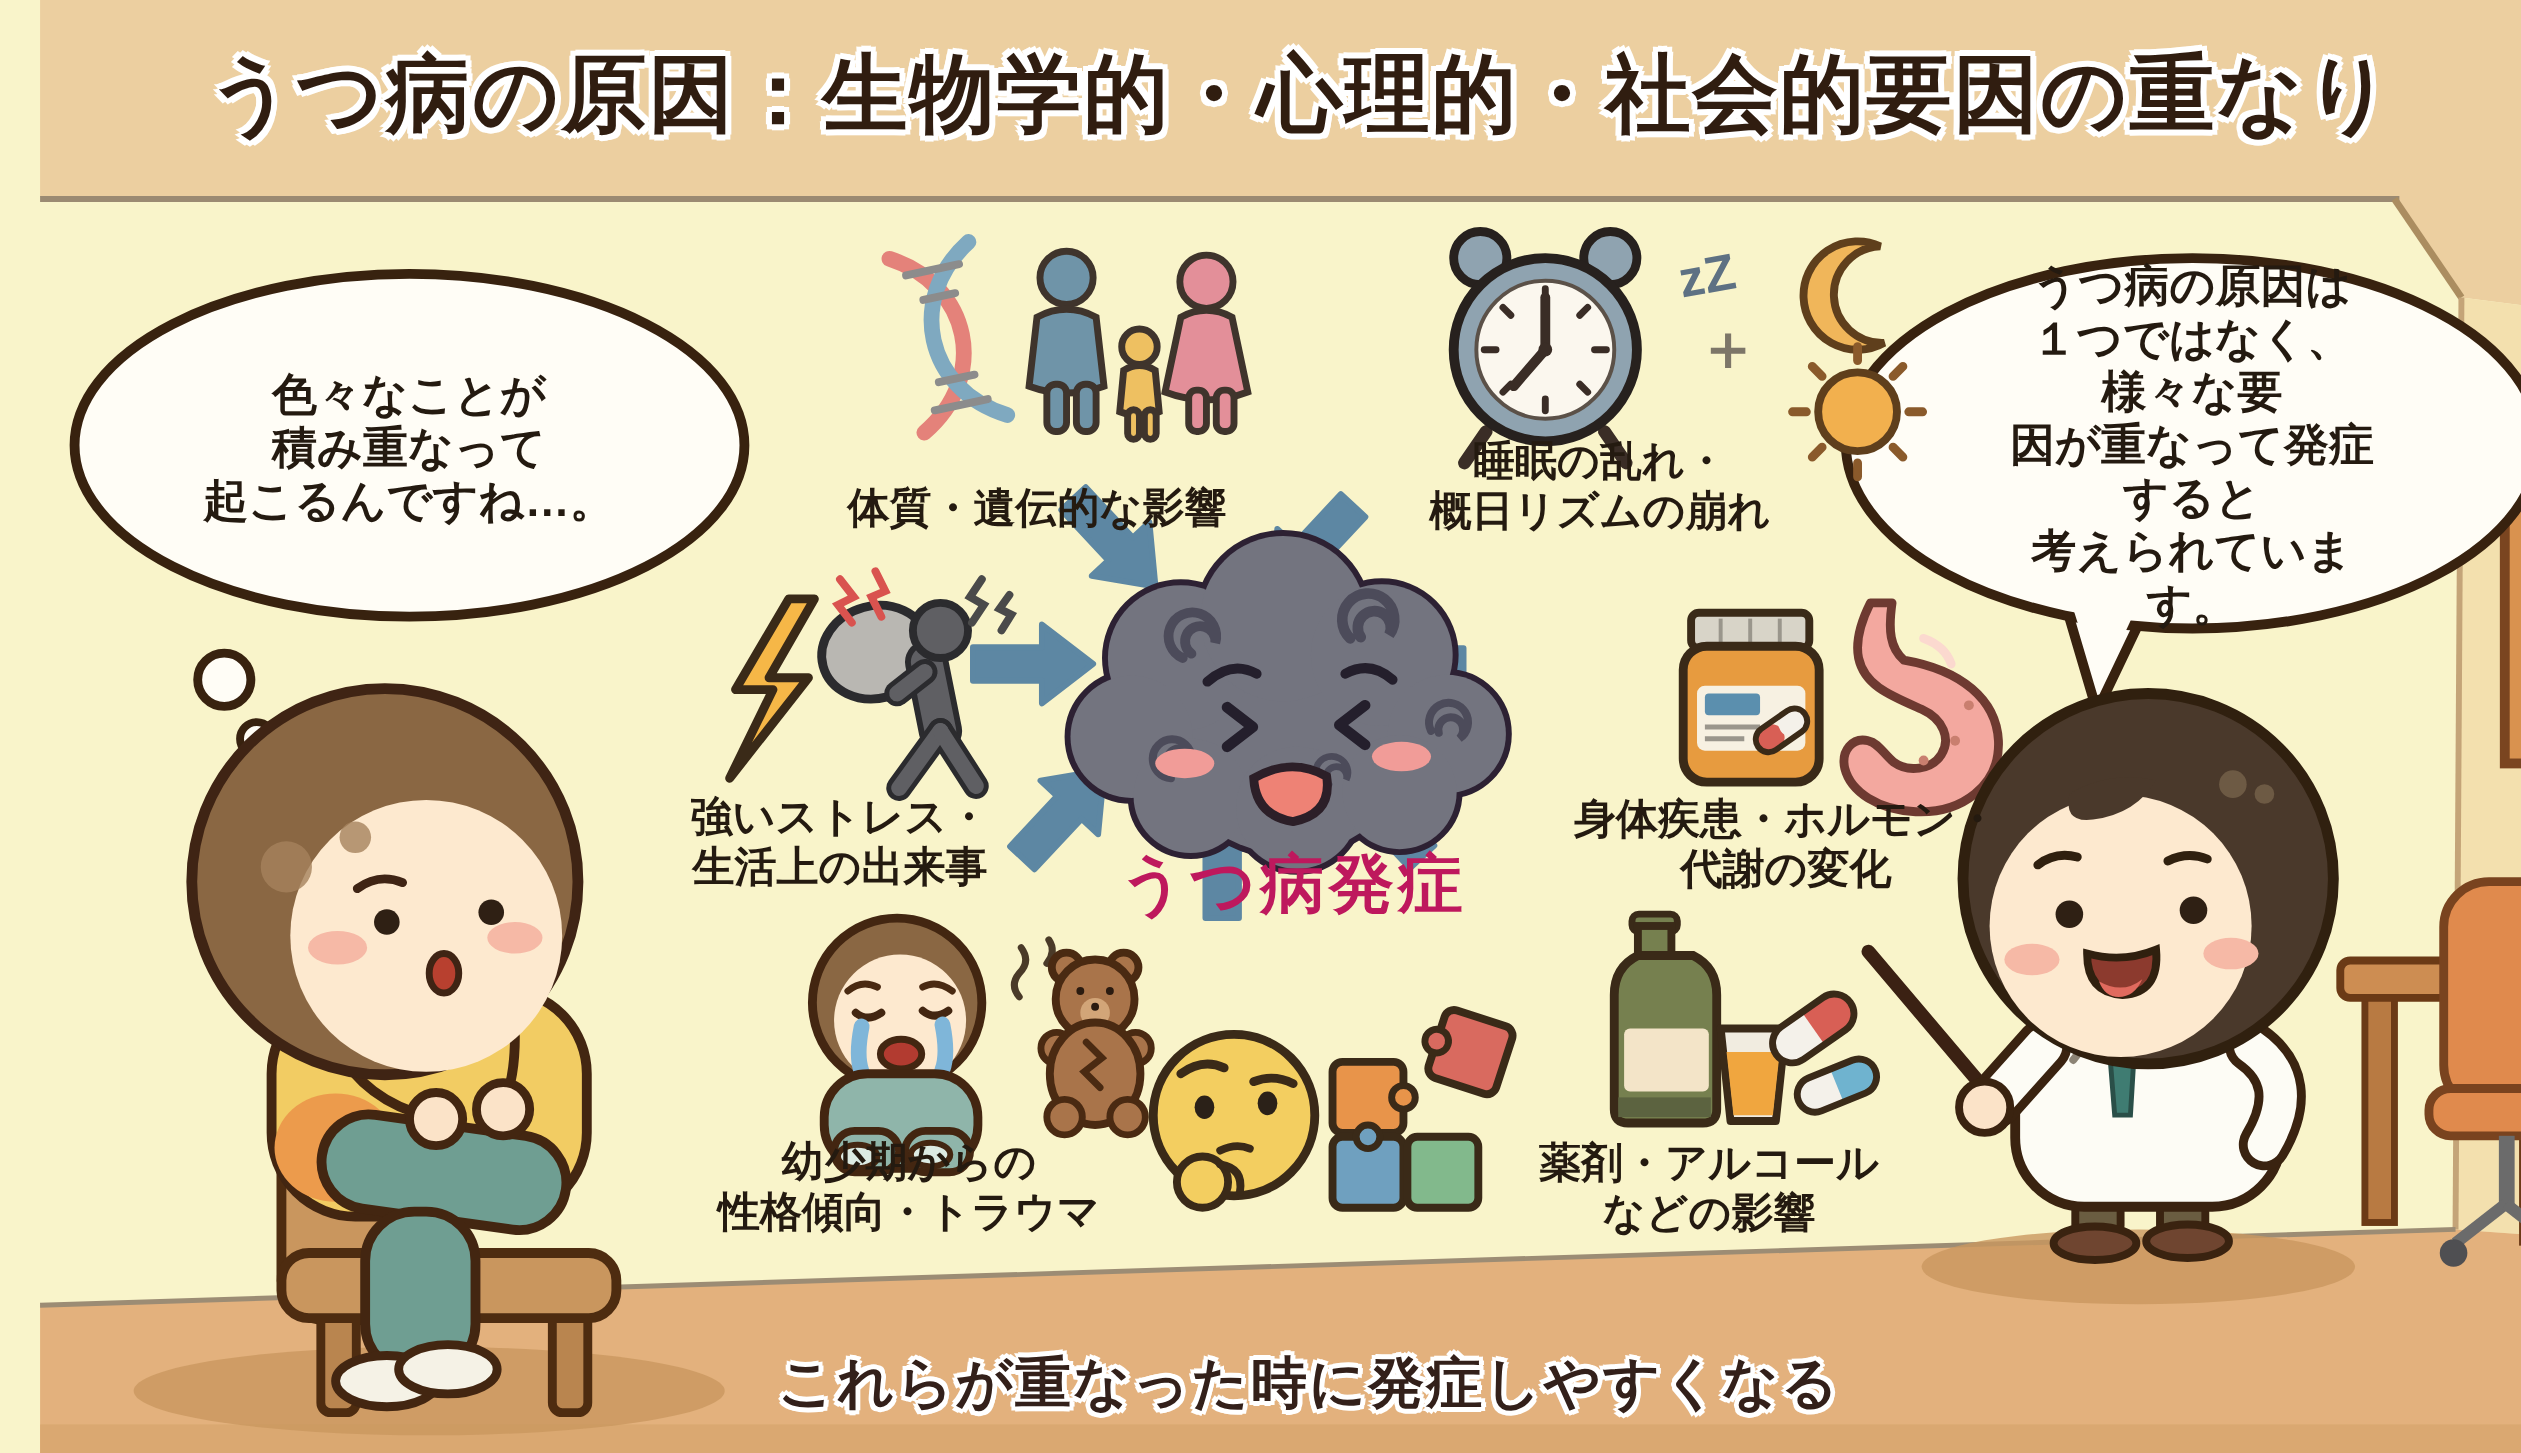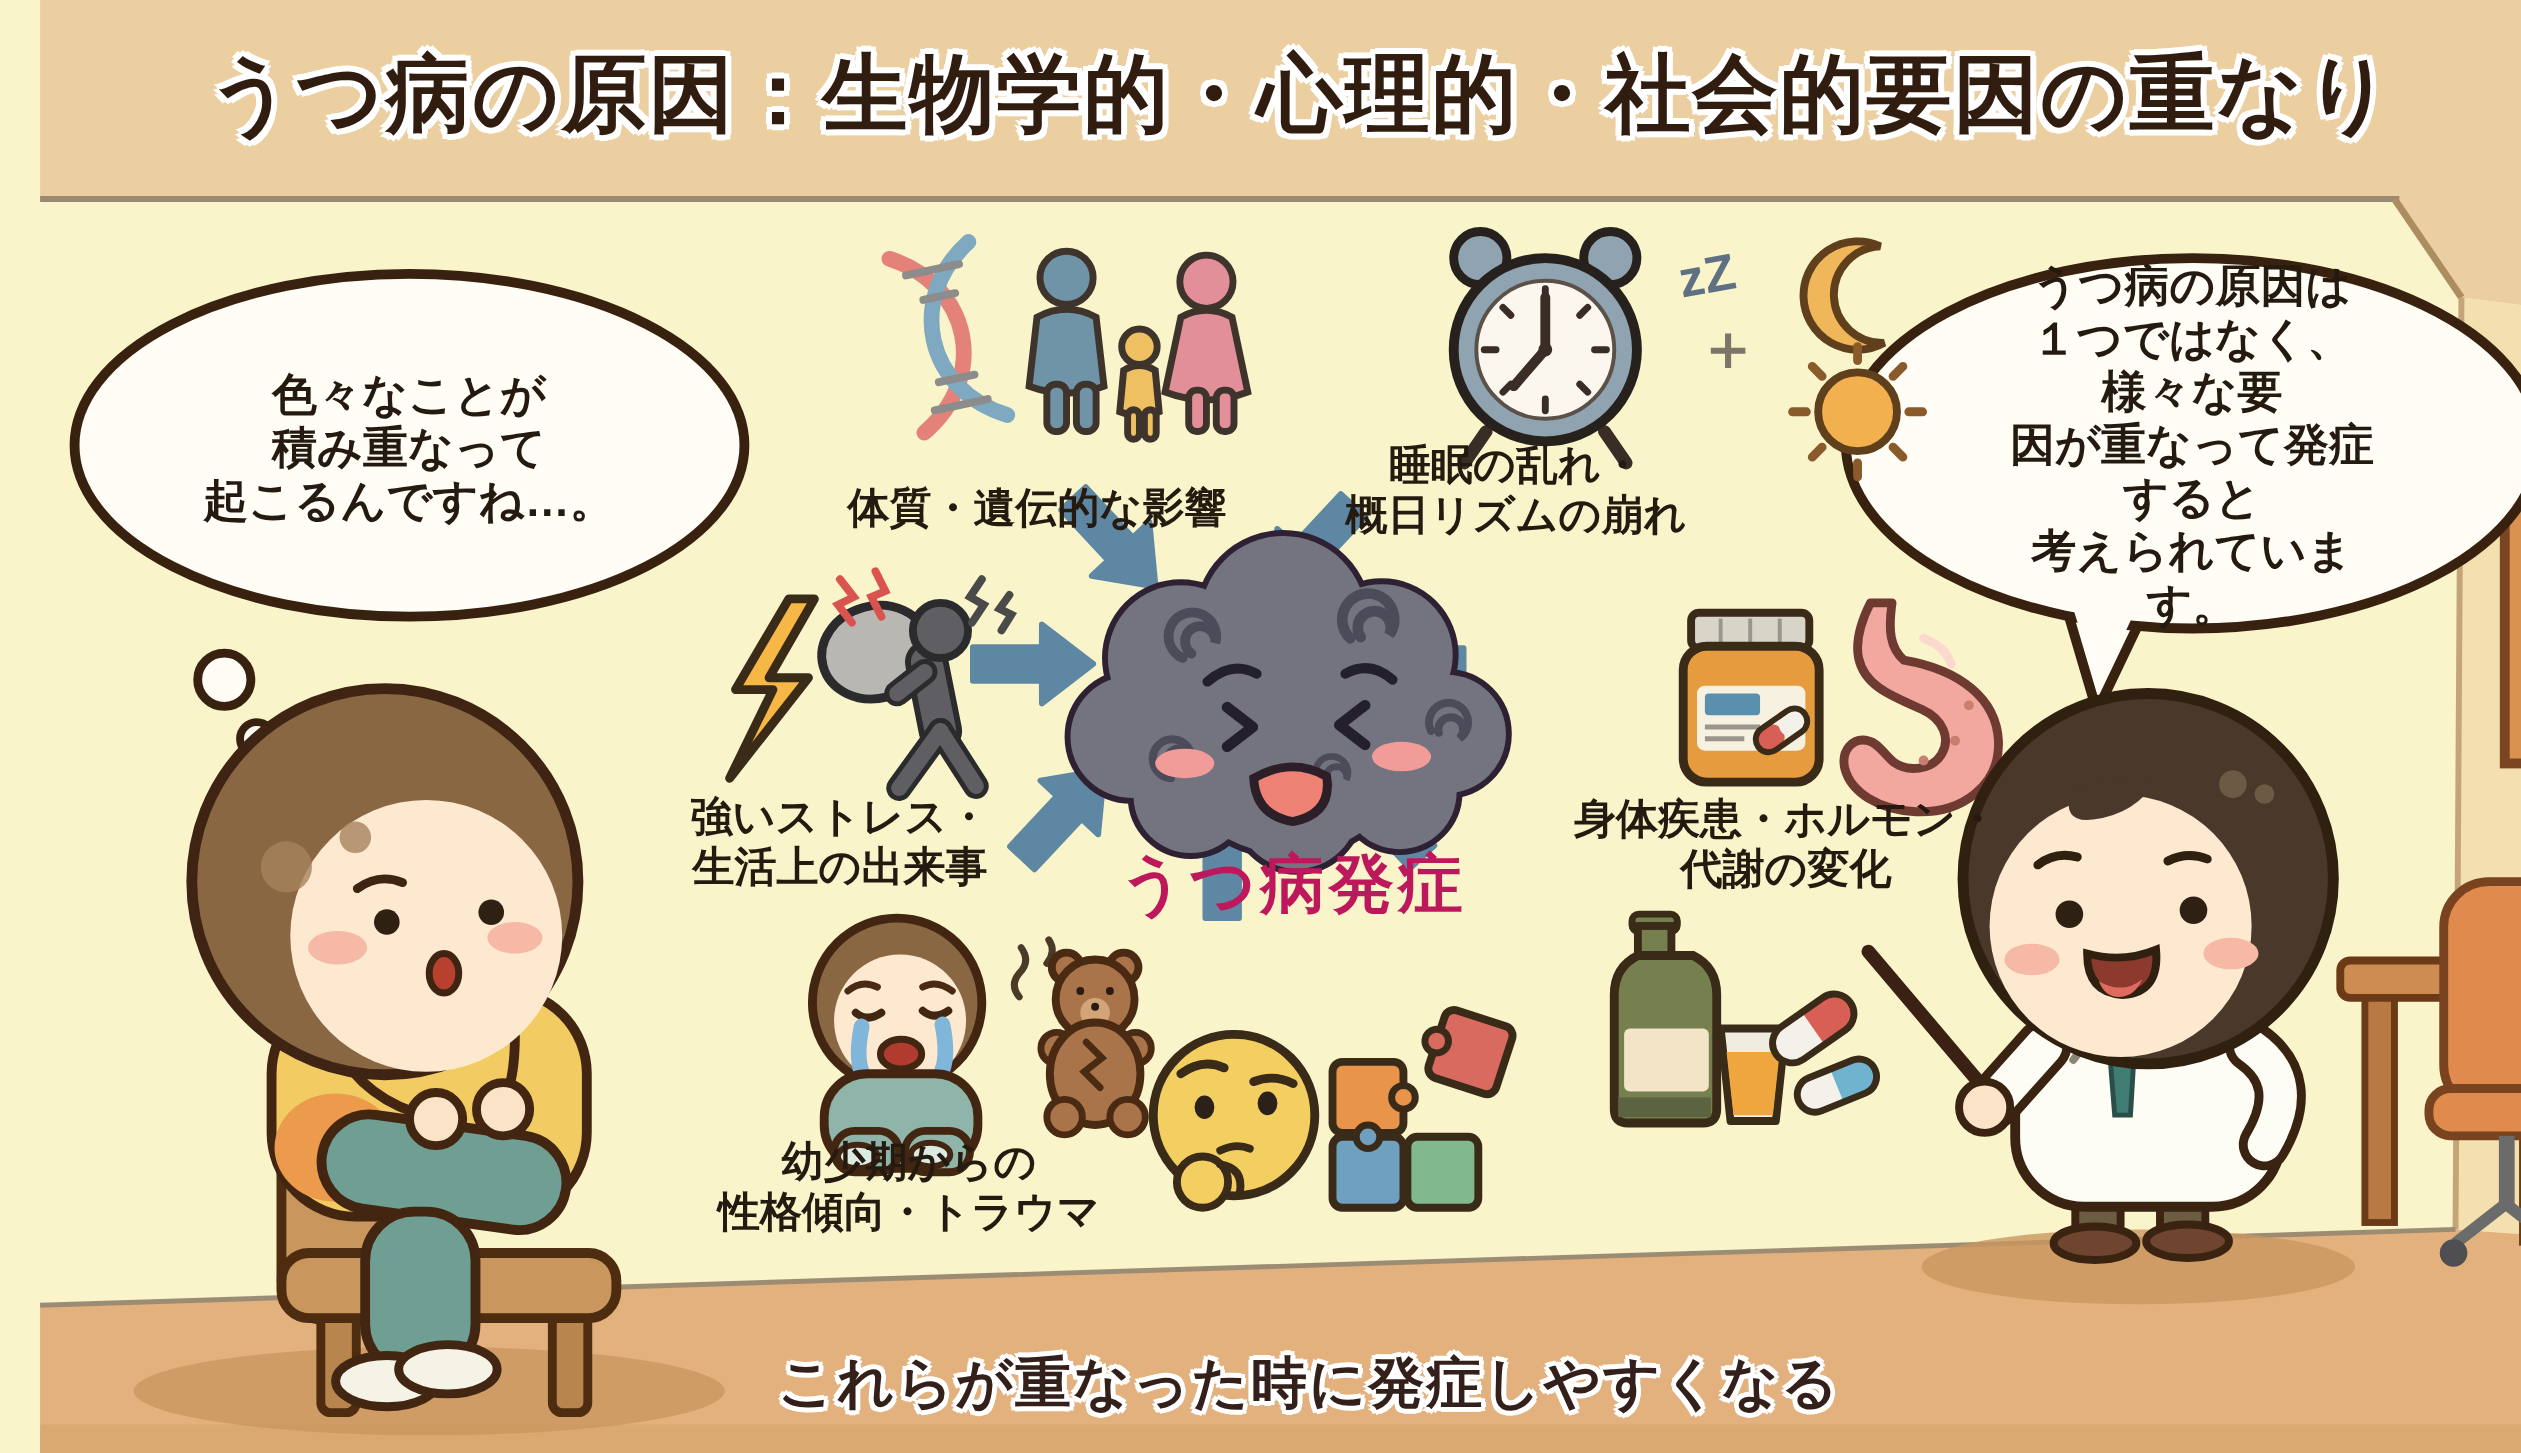--- a/index.html
+++ b/index.html
@@ -11,21 +11,21 @@
        color:#241a10;font-weight:900;white-space:pre-line;line-height:1.18;}
   .title{left:1261px;top:94px;font-size:85px;letter-spacing:2px;color:#301d10;
          white-space:nowrap;
          text-shadow:-4.9px -4.9px 0 #fff,4.9px -4.9px 0 #fff,-4.9px 4.9px 0 #fff,4.9px 4.9px 0 #fff,
                      0 -5.9px 0 #fff,0 5.9px 0 #fff,-5.9px 0 0 #fff,5.9px 0 0 #fff;}
   .bubble-text{font-size:45px;color:#241a10;}
   .b-left{left:369px;top:448px;}
   .b-right{left:2152px;top:445px;}
   .flabel{font-size:42px;}
   .l-genetics{left:997px;top:508px;}
-  .l-sleep{left:1476px;top:490px;}
+  .l-sleep{left:1560px;top:490px;font-family:Liberation Mono, monospace;}
   .l-stress{left:800px;top:842px;}
   .l-physical{left:1746px;top:844px;}
   .l-childhood{left:869px;top:1187px;}
   .l-personality{left:1266px;top:1261px;}
   .l-substances{left:1669px;top:1188px;}
   .center-label{left:1253px;top:884px;font-size:65px;letter-spacing:3.9px;color:#be185d;}
   .zzz{left:1667px;top:276px;font-size:51px;color:#5e7183;transform:translate(-50%,-50%) rotate(-10deg);}
   .plus{left:1688px;top:347px;font-size:63px;color:#7d7668;}
   .bottom-note{left:1269px;top:1383px;font-size:56px;color:#33201a;letter-spacing:2px;
          white-space:nowrap;
@@ -422,17 +422,19 @@
 <div class="txt plus">＋</div>
 <div class="txt flabel l-genetics">体質・遺伝的な影響</div>
 <div class="txt flabel l-sleep">睡眠の乱れ・
 概日リズムの崩れ</div>
 <div class="txt flabel l-physical">身体疾患・ホルモン・
 代謝の変化</div>
 <div class="txt flabel l-stress">強いストレス・
 生活上の出来事</div>
 <div class="txt flabel l-childhood">幼少期からの
 性格傾向・トラウマ</div>
+<div class="txt flabel l-substances">薬剤・アルコール
+などの影響</div>
 <div class="txt center-label">うつ病発症</div>
 <div class="txt bottom-note">これらが重なった時に発症しやすくなる</div>
 
 </div>
 
 
 </body></html>

